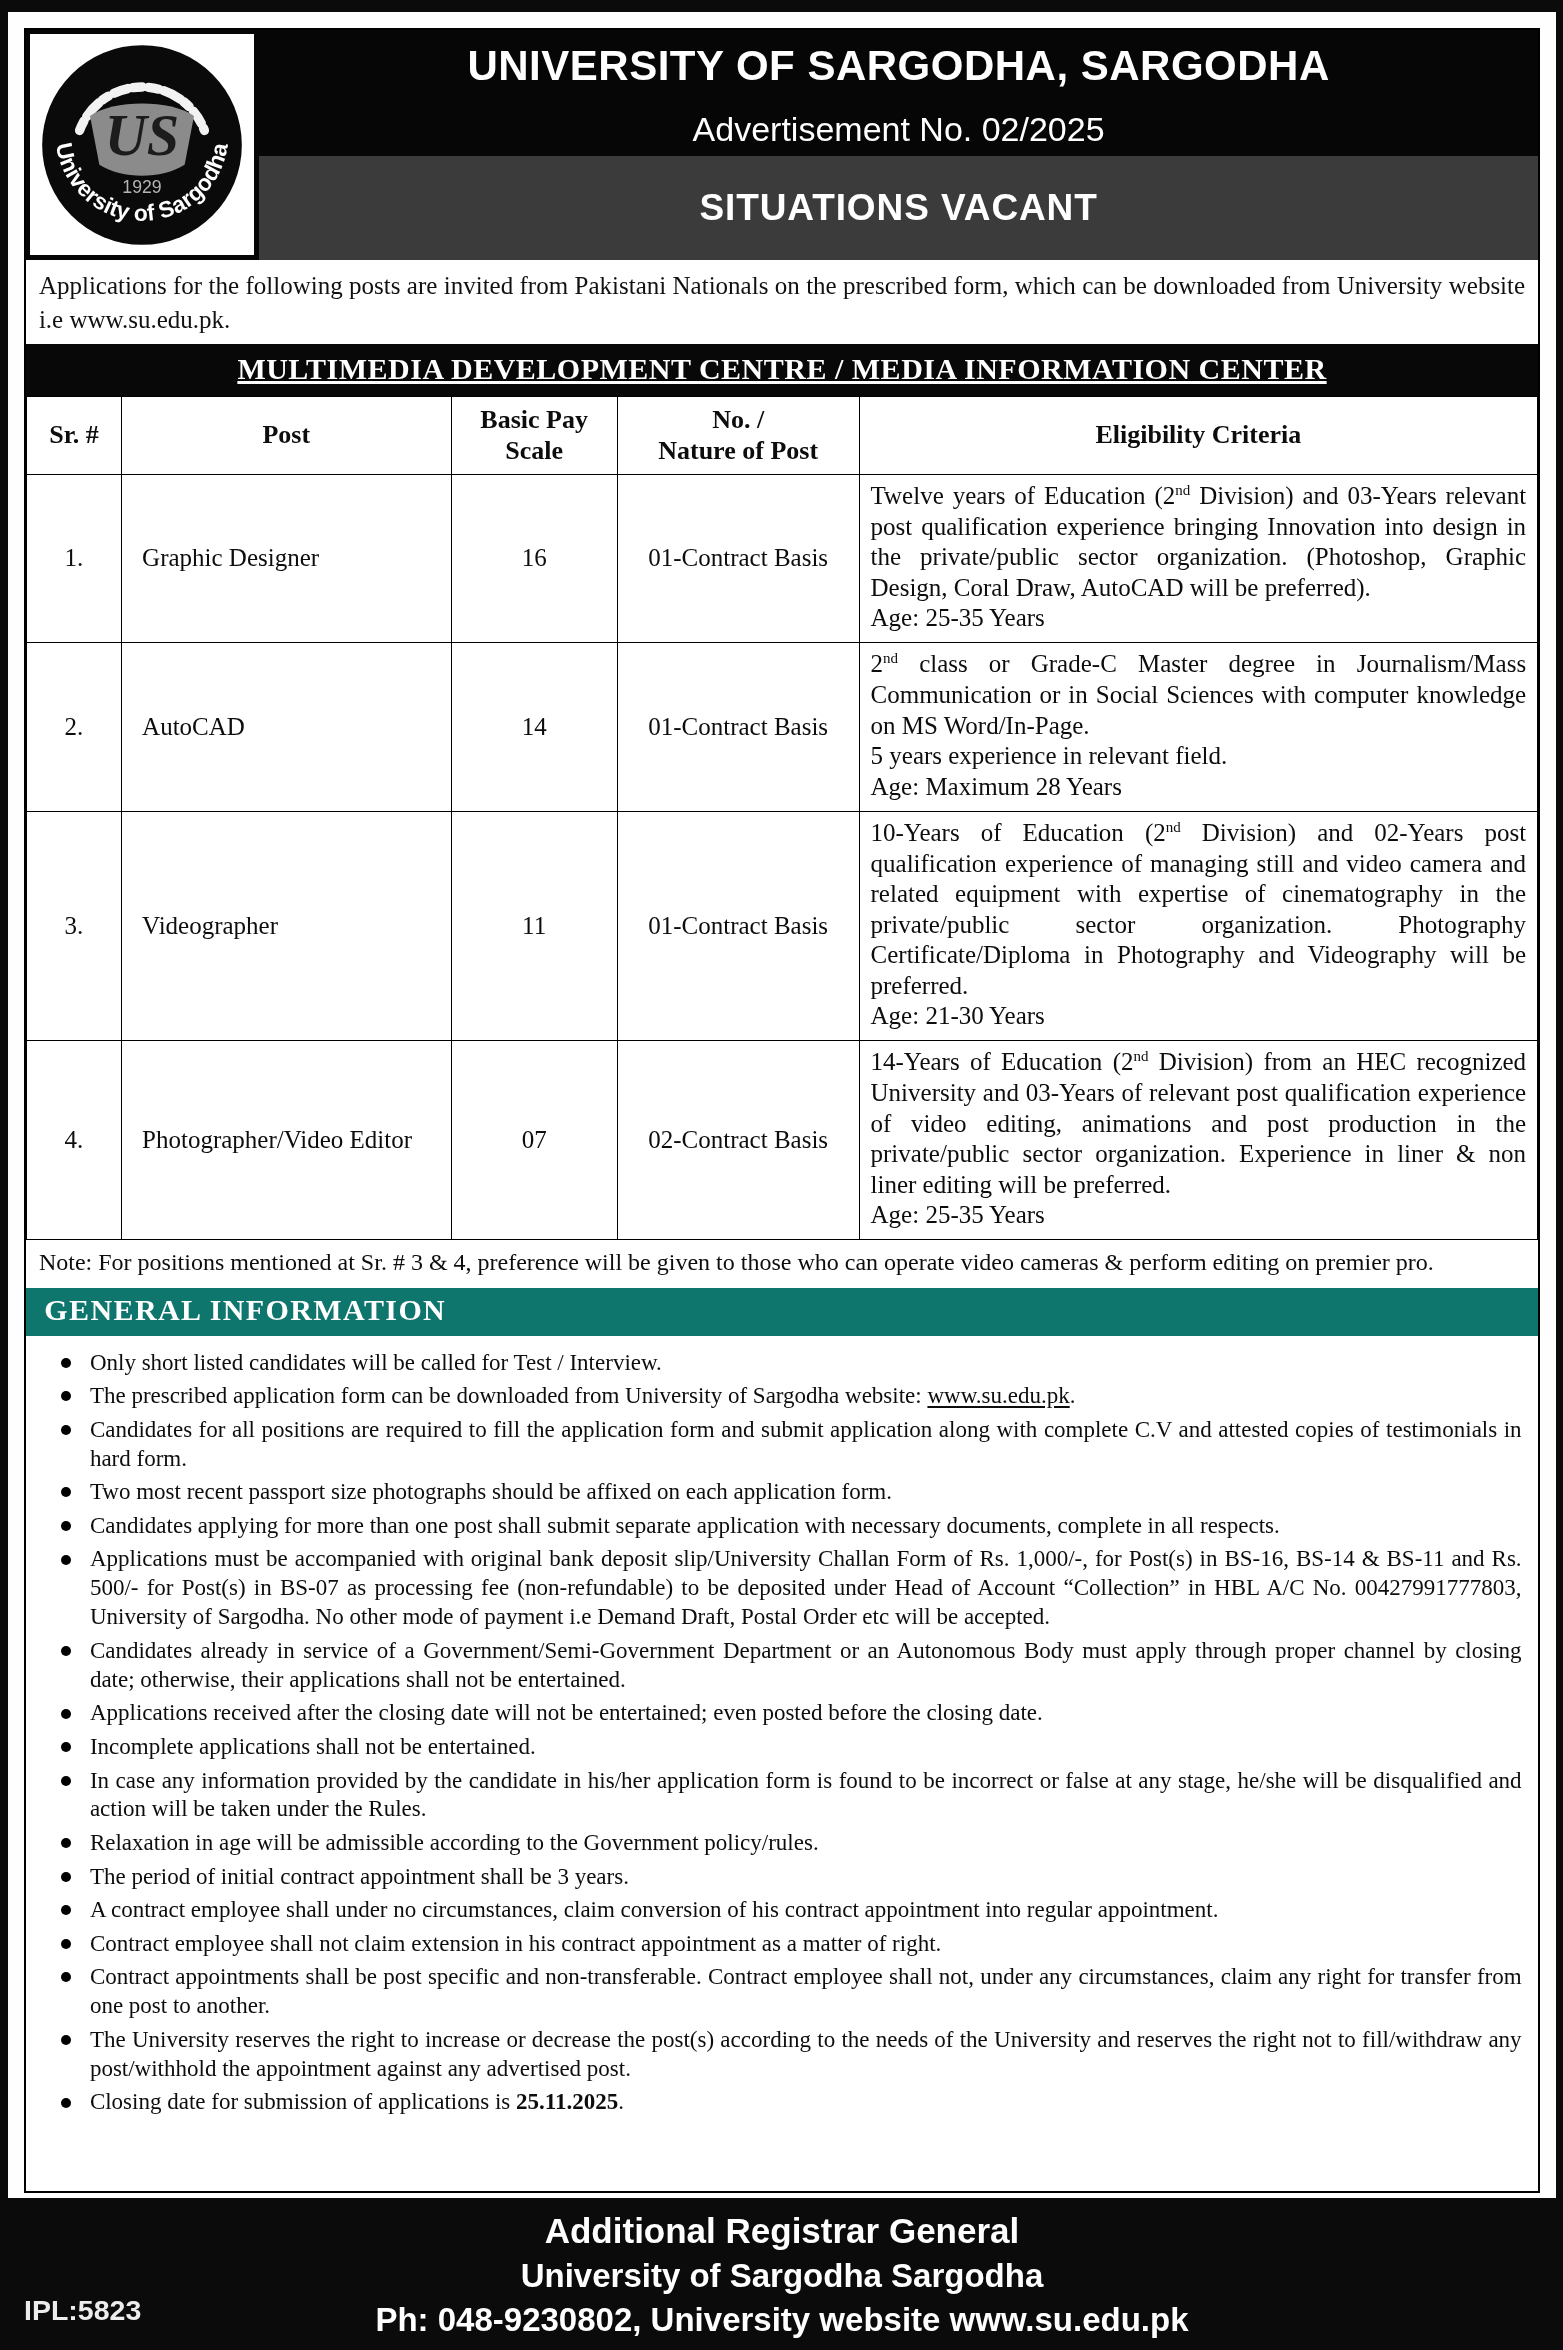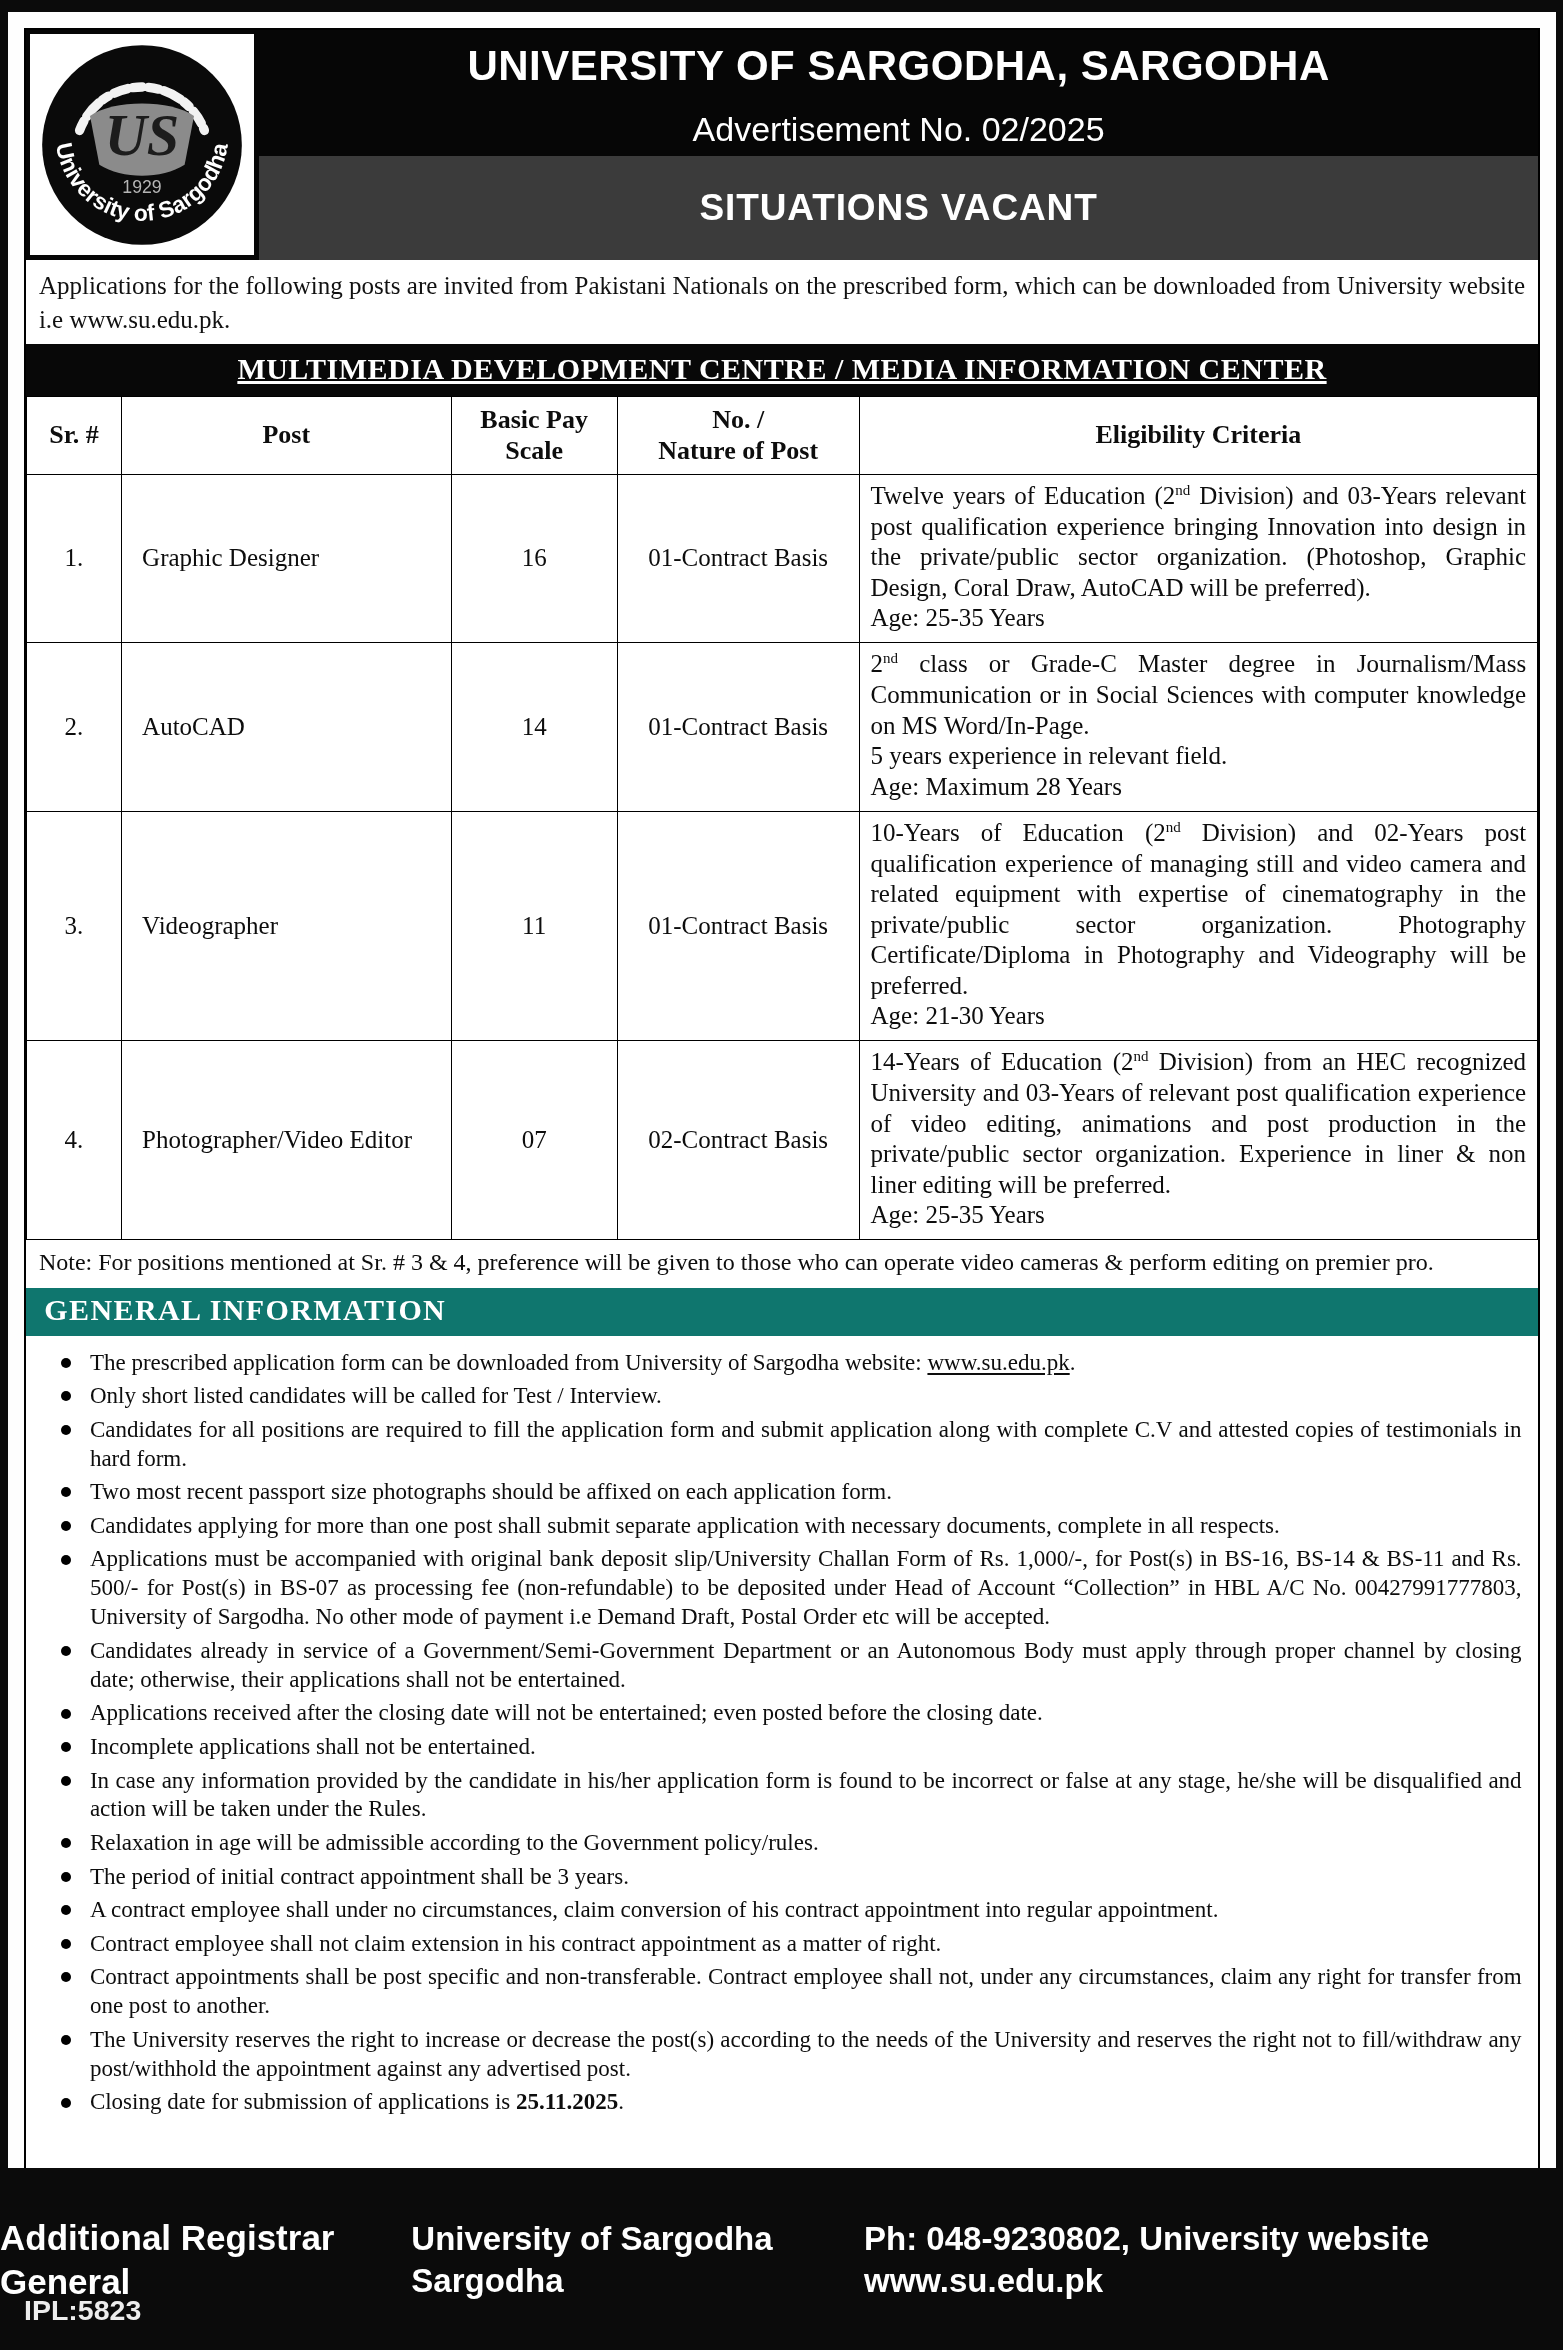--- a/index.html
+++ b/index.html
@@ -82,24 +82,24 @@
     font-size:23px; line-height:1.26; text-align:justify;
   }
   ul.bullets li .dot {
     position:absolute; left:4.6px; top:9.2px; width:10px; height:10px;
     border-radius:50%; background:#000;
   }
   ul.bullets li u { text-underline-offset:2.8px; }
 
   
   .ad-footer {
-    position:absolute; left:0; right:0; bottom:0; height:183px;
+    position:absolute; left:0; right:0; bottom:0; height:153px;
     background:#0b0b0b; color:#fff;
     font-family:"Liberation Sans", sans-serif;
-    display:flex; flex-direction:row; align-items:center; justify-content:center;
+    display:flex; flex-direction:column; align-items:center; justify-content:center;
     gap:2.8px;
   }
   .footer-line { font-weight:bold; font-size:33px; line-height:1.25; }
   .footer-line.first { font-size:35px; }
   .ipl {
     position:absolute; left:24px; bottom:24px;
     font-family:"Liberation Sans", sans-serif;
     font-weight:bold; font-size:28.5px; color:#ededed;
   }
 </style>
@@ -199,26 +199,26 @@
       </table>
 
       <p class="note">Note: For positions mentioned at Sr. # 3 &amp; 4, preference will be given to those who can operate video cameras &amp; perform editing on premier pro.</p>
 
       <div class="gi-band">GENERAL INFORMATION</div>
 
       <ul class="bullets">
 
           <li>
             <span class="dot"></span>
+            <span>Only short listed candidates will be called for Test / Interview.</span>
+          </li>
+
+          <li>
+            <span class="dot"></span>
             <span>The prescribed application form can be downloaded from University of Sargodha website: <u>www.su.edu.pk</u>.</span>
-          </li>
-
-          <li>
-            <span class="dot"></span>
-            <span>Only short listed candidates will be called for Test / Interview.</span>
           </li>
 
           <li>
             <span class="dot"></span>
             <span>Candidates for all positions are required to fill the application form and submit application along with complete C.V and attested copies of testimonials in hard form.</span>
           </li>
 
           <li>
             <span class="dot"></span>
             <span>Two most recent passport size photographs should be affixed on each application form.</span>

